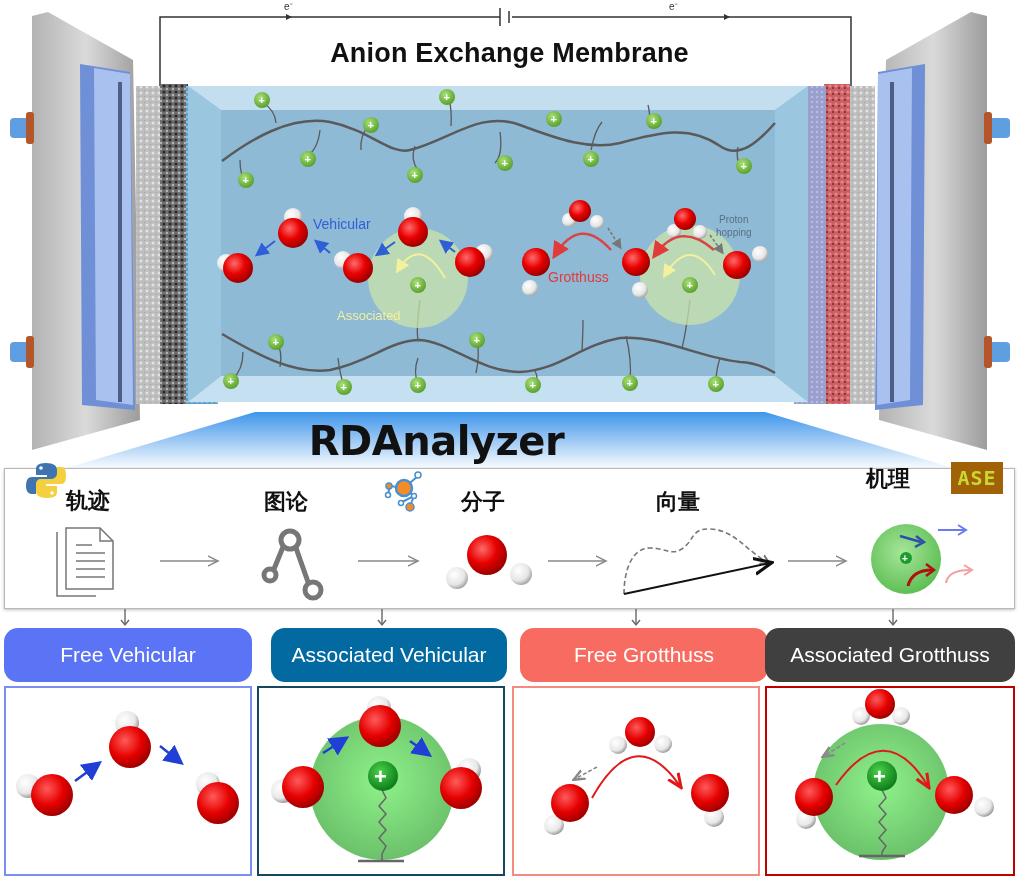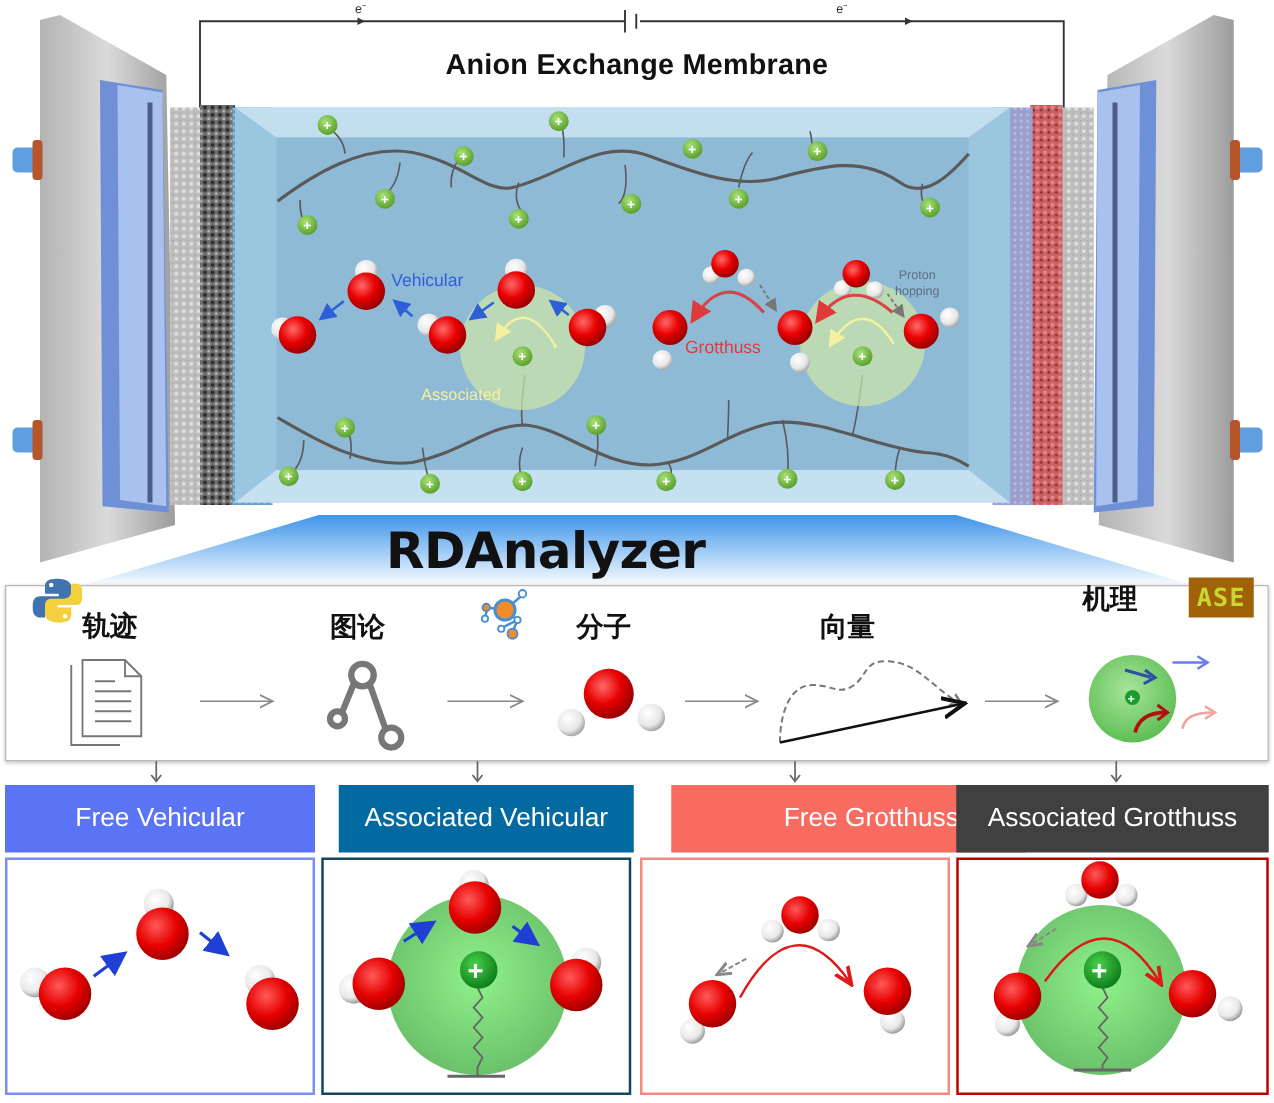--- a/index.html
+++ b/index.html
@@ -1,23 +1,23 @@
 <!DOCTYPE html>
 <html><head>
 <meta charset="utf-8">
 <style>
   html, body { margin:0; padding:0; background:#ffffff; }
   body { width:1019px; height:882px; position:relative; overflow:hidden; font-family:"Liberation Sans", sans-serif; }
   .abs { position:absolute; }
   svg text { font-family:"Liberation Sans", sans-serif; }
-  .title-main { position:absolute; left:0; width:1019px; top:38px; text-align:center; font-size:23px; font-weight:bold; color:#111; letter-spacing:0.2px; }
+  .title-main { position:absolute; left:0; width:1019px; top:38px; text-align:center; font-size:27px; font-weight:bold; color:#111; letter-spacing:0.2px; }
   .rda { position:absolute; left:0; width:873px; top:418px; text-align:center; font-size:40px; font-weight:bold; color:#111; font-family:"DejaVu Sans", sans-serif; letter-spacing:-0.5px; }
   .pipeline-box { position:absolute; left:4px; top:468px; width:1009px; height:139px; background:#fff; border:1.5px solid #b8b8b8; box-shadow:0 1px 3px rgba(0,0,0,0.25); }
   .step-label { position:absolute; font-size:22px; font-weight:bold; color:#111; font-family:"DejaVu Sans", sans-serif; }
-  .panel-head { position:absolute; top:628px; height:54px; color:#fff; font-size:21px; display:flex; align-items:center; justify-content:center; font-family:"Liberation Sans", sans-serif; }
+  .panel-head { position:absolute; top:628px; height:54px; color:#fff; font-size:21px; display:flex; align-items:center; justify-content:center; font-family:"Liberation Sans", sans-serif;border-radius:14px; }
   .panel-body { position:absolute; top:686px; height:190px; box-sizing:border-box; background:#fff; }
 </style>
 </head>
 <body>
 
 <svg class="abs" style="left:0;top:0" width="1019" height="470">
   <defs>
     <radialGradient id="oxy" cx="38%" cy="35%" r="65%">
       <stop offset="0" stop-color="#ff6a6a"></stop>
         <stop offset="0.55" stop-color="#e80000"></stop>
@@ -424,21 +424,21 @@
       <path d="M889,13 L893,18 L897,13"></path>
   </g>
 </svg>
 
 <div class="panel-head" style="left:4px;width:248px;background:#5b74f5;">
     <span>Free Vehicular</span>
   </div>
 <div class="panel-head" style="left:271px;width:236px;background:#0369a1;">
     <span>Associated Vehicular</span>
   </div>
-<div class="panel-head" style="left:537px;width:248px;background:#f86b60;padding-left:36px;">
+<div class="panel-head" style="left:520px;width:248px;background:#f86b60;">
     <span>Free Grotthuss</span>
   </div>
 <div class="panel-head" style="left:765px;width:250px;background:#404040;">
     <span>Associated Grotthuss</span>
   </div>
 
 <div class="panel-body" style="left:4px;width:248px;border:2px solid #7b8ef5;"></div>
 <div class="panel-body" style="left:257px;width:248px;border:2px solid #17475e;"></div>
 <div class="panel-body" style="left:512px;width:248px;border:2px solid #f48a80;"></div>
 <div class="panel-body" style="left:765px;width:250px;border:2px solid #bf0000;"></div>

